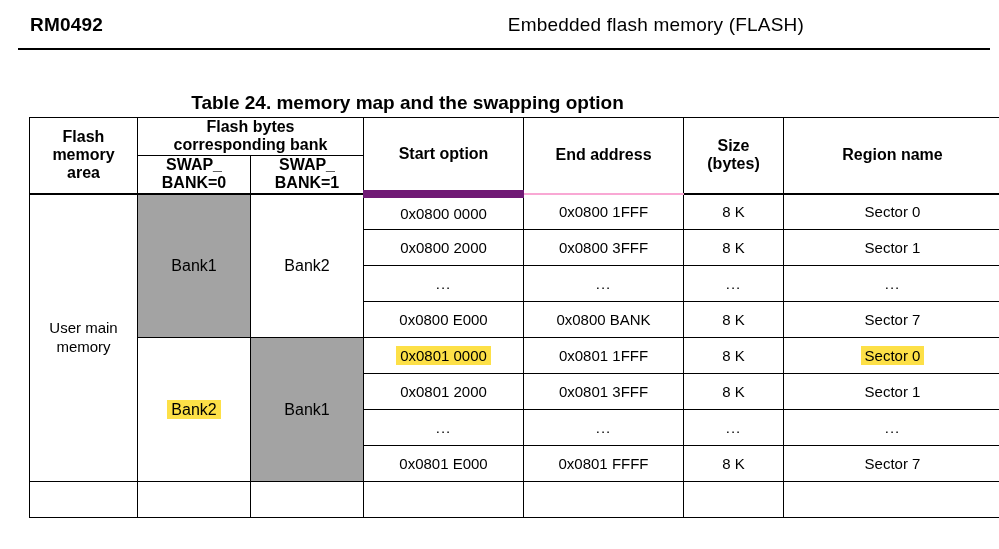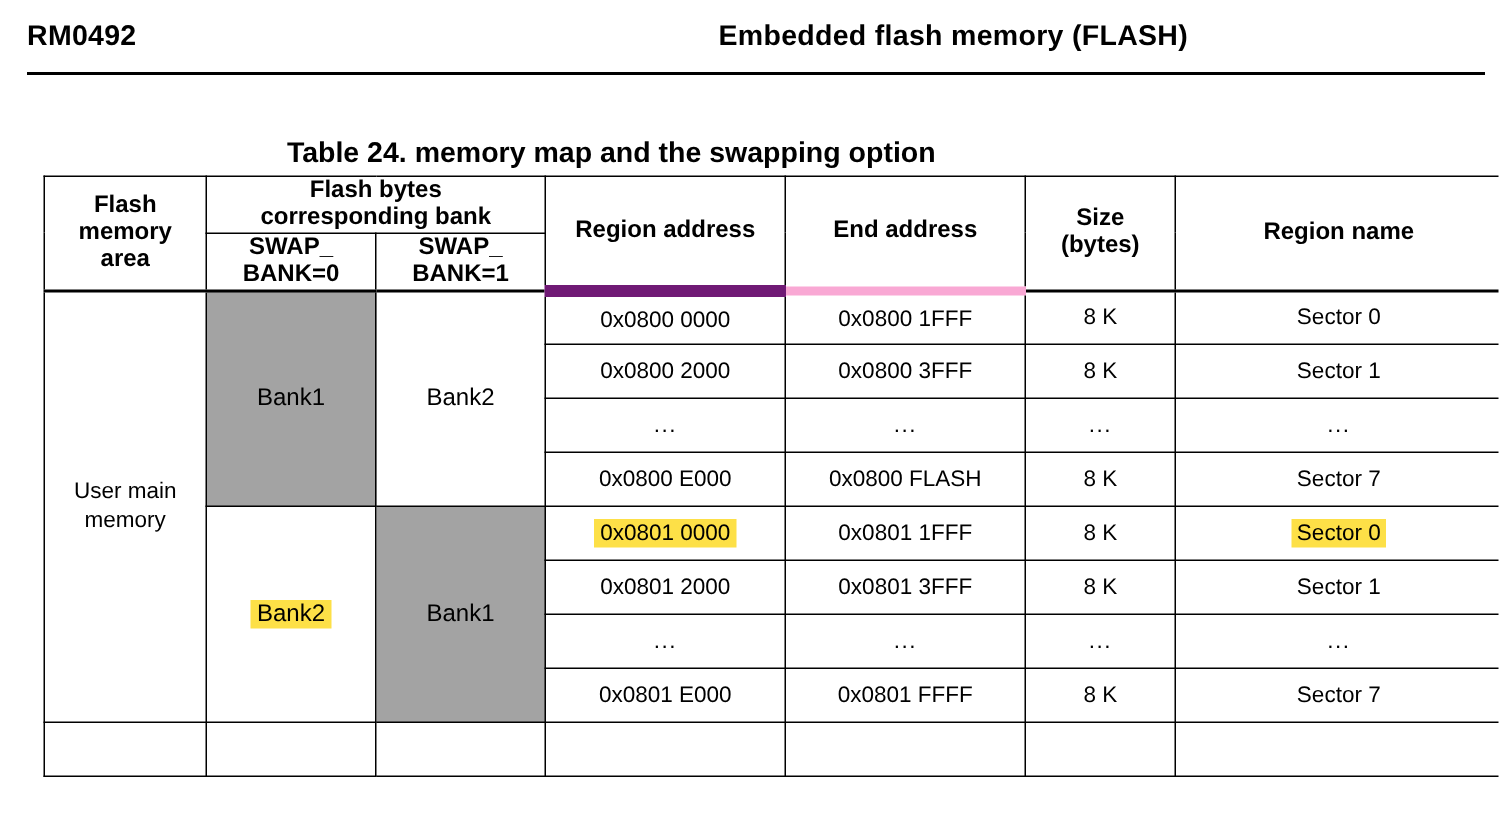--- a/index.html
+++ b/index.html
@@ -13,40 +13,40 @@
     font-family: "Liberation Sans", sans-serif;
     color: #000000;
     overflow: hidden;
     position: relative;
   }
 
   
   .page-header {
     position: absolute;
     top: 0;
-    left: 0;
+    left: 12px;
     width: 802px;
     height: 52px;
     box-sizing: border-box;
     padding: 14px 16px 0 18px;
   }
   .page-header .doc-id {
     position: absolute;
     left: 18px;
     top: 14px;
     font-size: 19px;
     font-weight: bold;
     letter-spacing: 0.2px;
   }
   .page-header .chapter-title {
     position: absolute;
     right: 10px;
     top: 14px;
     font-size: 19px;
-    font-weight: bold;
+    font-weight: normal;
     letter-spacing: 0.2px;
     white-space: nowrap;
   }
   .header-rule {
     position: absolute;
     left: 18px;
     top: 48px;
     width: 972px;
     height: 2px;
     background: #000000;
@@ -149,21 +149,21 @@
       <tr class="outer-border-top">
         <th class="left-outer cell-pad" rowspan="2">
           <div>Flash</div>
           <div>memory</div>
           <div>area</div>
         </th>
         <th class="cell-pad" colspan="2">
           <div>Flash bytes</div>
           <div>corresponding bank</div>
         </th>
-        <th class="cell-pad" rowspan="2">Region address</th>
+        <th class="cell-pad" rowspan="2">Start option</th>
         <th class="cell-pad" rowspan="2">End address</th>
         <th class="cell-pad" rowspan="2">
           <div>Size</div>
           <div>(bytes)</div>
         </th>
         <th class="right-outer cell-pad" rowspan="2">Region name</th>
       </tr>
       <tr>
         <th class="cell-pad">
           <div>SWAP_</div>
@@ -178,42 +178,42 @@
     <tbody>
 
       <tr class="row-h">
         <td class="left-outer area-cell hdr-sep-top" rowspan="8" style="border-top:2px solid #000;">
           <div>User main</div>
           <div>memory</div>
         </td>
         <td class="bank-cell shaded" rowspan="4" style="border-top:2px solid #000;">Bank1</td>
         <td class="bank-cell" rowspan="4" style="border-top:2px solid #000;">Bank2</td>
         <td class="cell-pad" style="border-top:8px solid #701a75;">0x0800 0000</td>
-        <td class="cell-pad" style="border-top:6px solid #f9a8d4;">0x0800 1FFF</td>
+        <td class="cell-pad" style="border-top:2px solid #f9a8d4;">0x0800 1FFF</td>
         <td class="cell-pad" style="border-top:2px solid #000;">8 K</td>
         <td class="right-outer cell-pad" style="border-top:2px solid #000;">Sector 0</td>
       </tr>
 
       <tr class="row-h">
         <td class="cell-pad">0x0800 2000</td>
         <td class="cell-pad">0x0800 3FFF</td>
         <td class="cell-pad">8 K</td>
         <td class="right-outer cell-pad">Sector 1</td>
       </tr>
 
       <tr class="row-h">
         <td class="cell-pad ellipsis-cell">...</td>
         <td class="cell-pad ellipsis-cell">...</td>
         <td class="cell-pad ellipsis-cell">...</td>
         <td class="right-outer cell-pad ellipsis-cell">...</td>
       </tr>
 
       <tr class="row-h">
         <td class="cell-pad">0x0800 E000</td>
-        <td class="cell-pad">0x0800 FLASH</td>
+        <td class="cell-pad">0x0800 BANK</td>
         <td class="cell-pad">8 K</td>
         <td class="right-outer cell-pad">Sector 7</td>
       </tr>
 
       <tr class="row-h">
         <td class="bank-cell" rowspan="4">
           <span class="hl-inline">Bank2</span>
         </td>
         <td class="bank-cell shaded" rowspan="4">Bank1</td>
         <td class="cell-pad">

